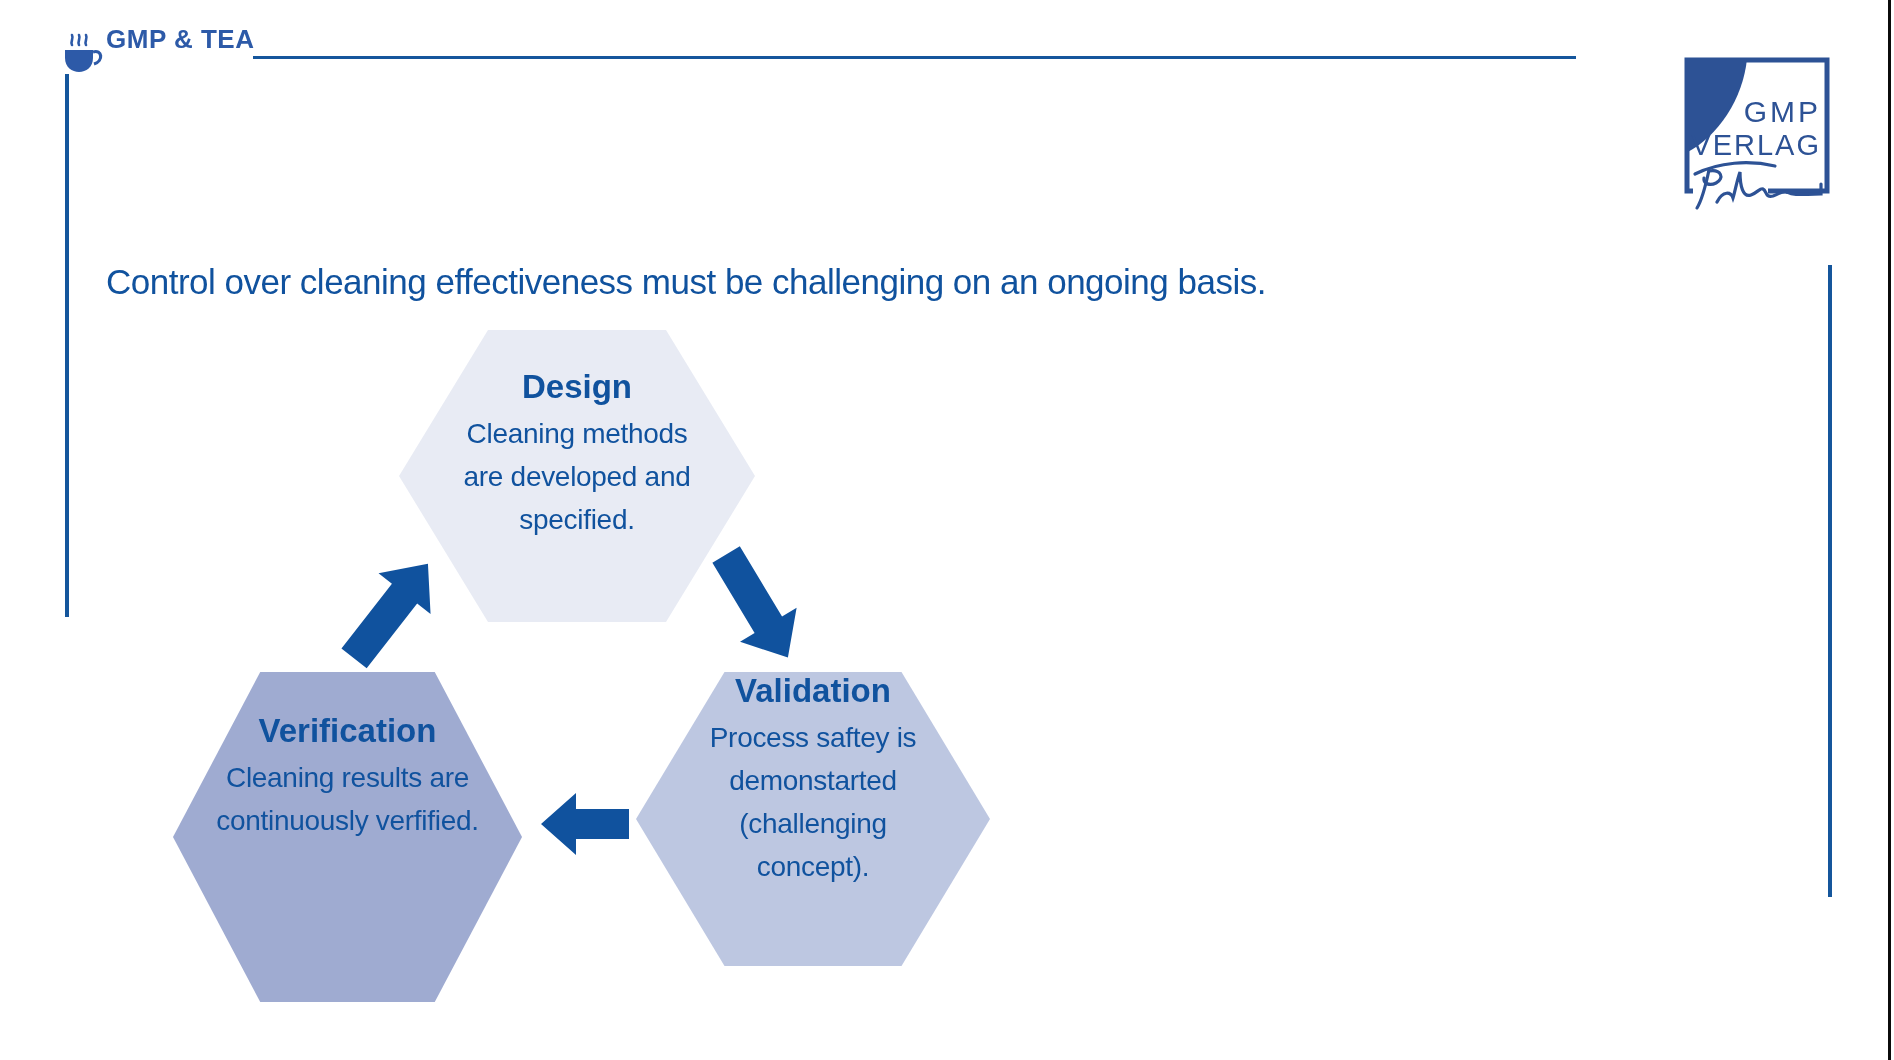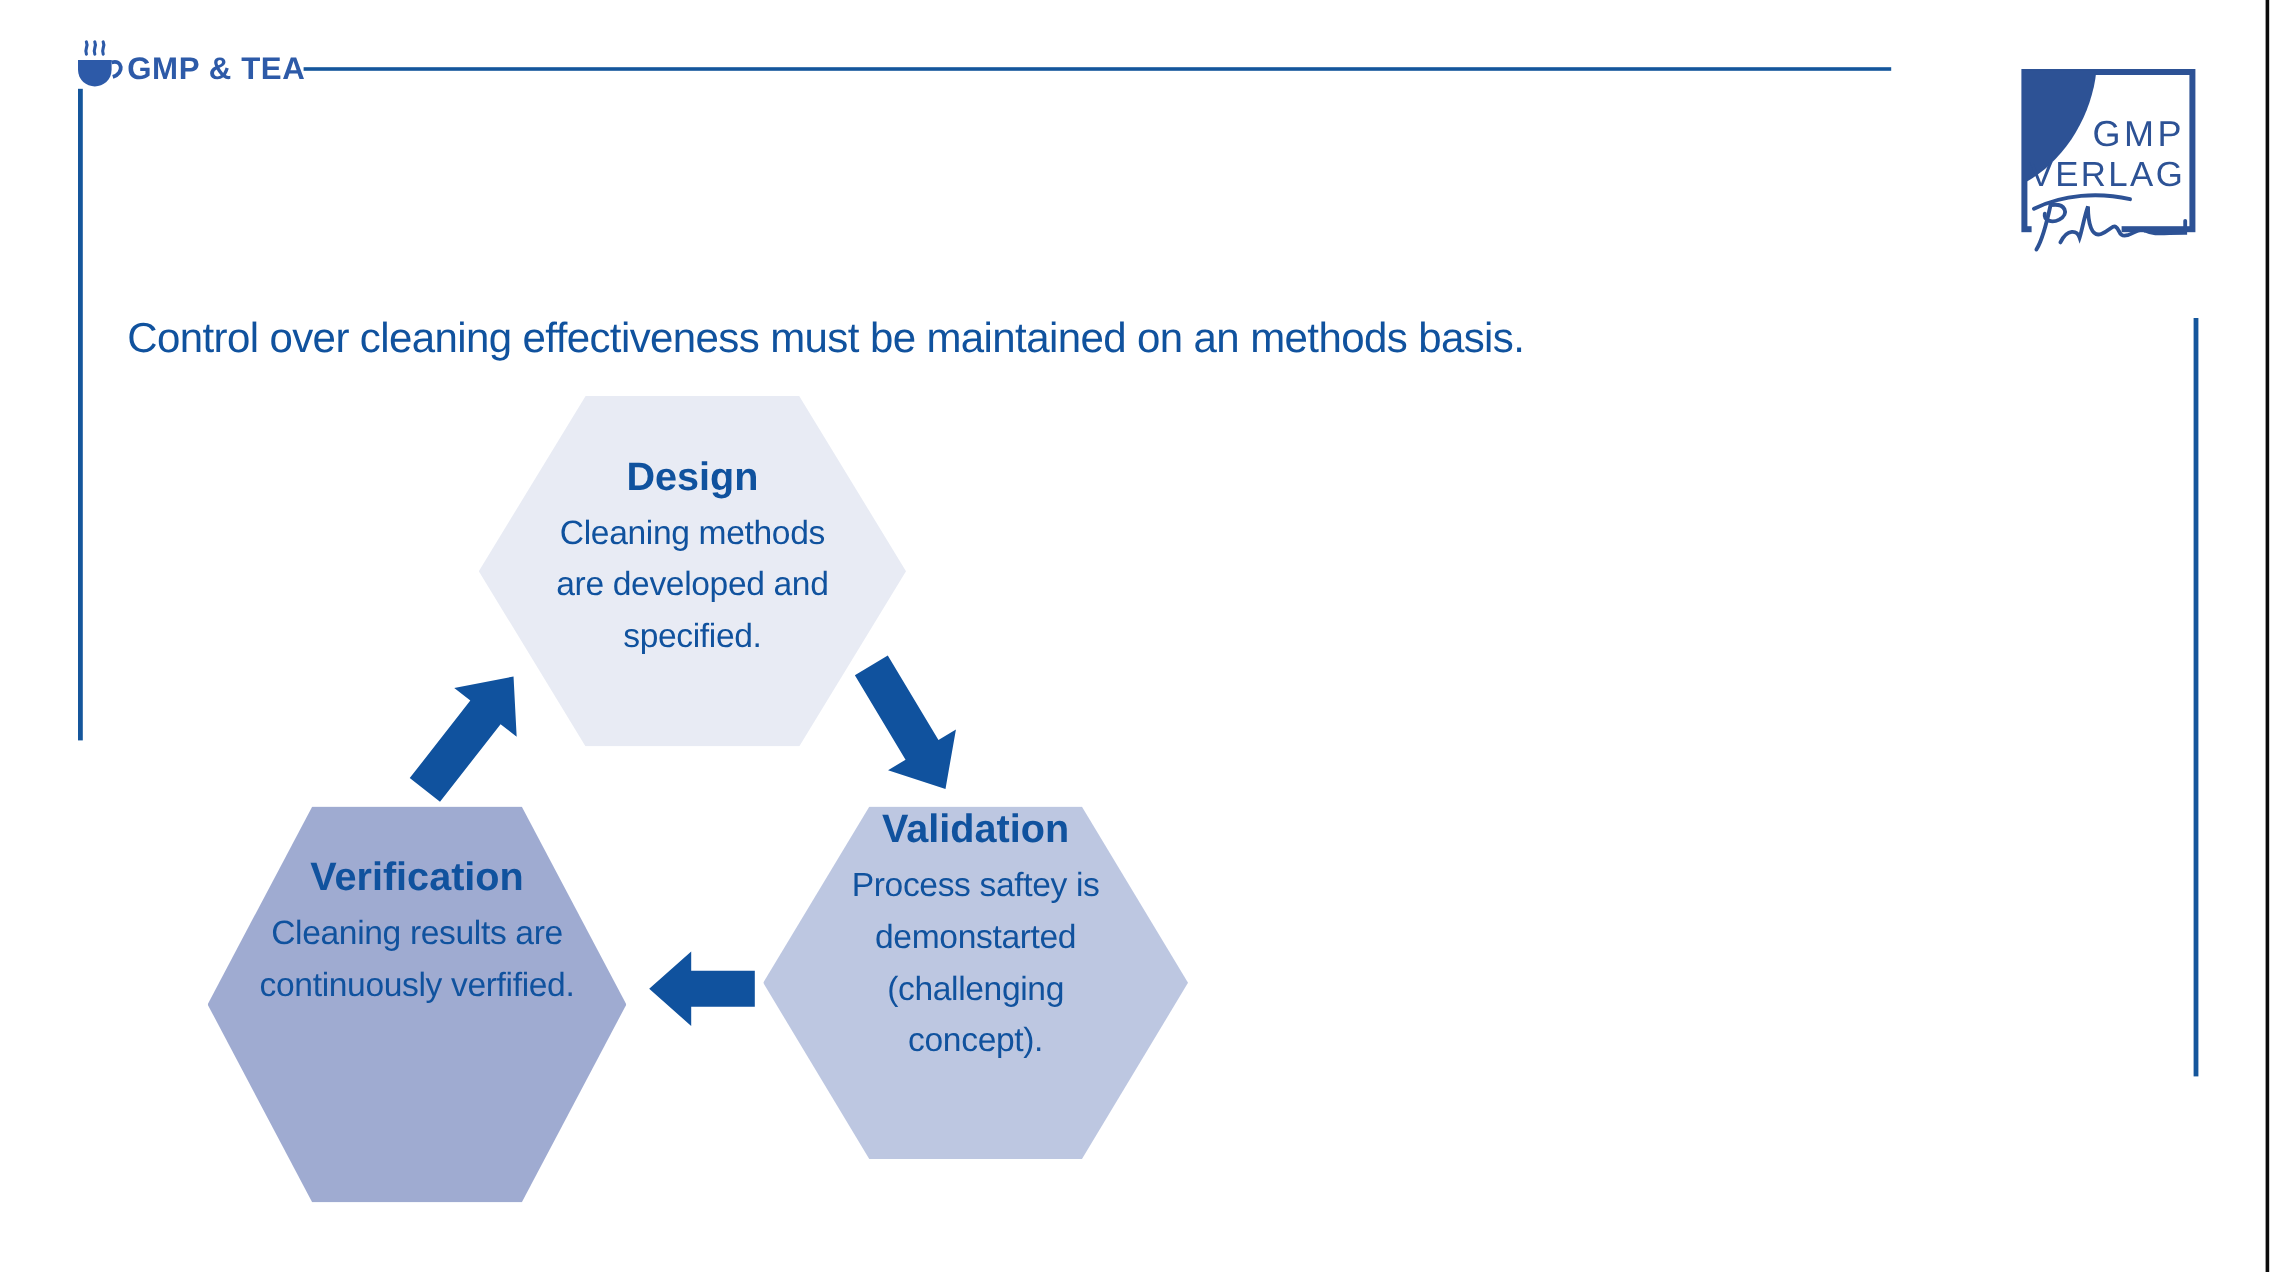--- a/index.html
+++ b/index.html
@@ -21,21 +21,21 @@
   .page-subtitle { font-size:35px; font-weight:500; color:var(--ink); letter-spacing:-0.5px; }
 
   
   .hex {
     position:absolute; display:flex; flex-direction:column; align-items:center;
     clip-path:polygon(25% 0%, 75% 0%, 100% 50%, 75% 100%, 25% 100%, 0% 50%);
     text-align:center;
   }
   .hex-title { font-size:33px; font-weight:700; color:var(--ink); margin-bottom:6px; }
   .hex-body { font-size:28px; font-weight:500; color:var(--ink); line-height:43px; letter-spacing:-0.3px; }
-  .hex-design { left:399px; top:330px; width:356px; height:292px; padding-top:48px; box-sizing:border-box; }
+  .hex-design { left:399px; top:330px; width:356px; height:292px; padding-top:38px; box-sizing:border-box; }
   .hex-validation { left:636px; top:672px; width:354px; height:294px; box-sizing:border-box; }
   .hex-verification { left:173px; top:672px; width:349px; height:330px; padding-top:40px; box-sizing:border-box; }
   .hex-design .hex-body { width:250px; }
   .hex-validation .hex-body { width:242px; }
   .hex-verification .hex-body { width:272px; }
 
   .arrow-svg { position:absolute; overflow:visible; }
   .arrow-svg polygon { fill:var(--ink); }
 
   
@@ -56,21 +56,21 @@
 
 <div class="stage">
 
   <svg class="abs" style="left:60px; top:32px;" width="46" height="44" viewBox="0 0 46 44">
     <path d="M12,13 C10,9 14,7 12,3" fill="none" stroke="#2d5aa8" stroke-width="2.6" stroke-linecap="round"></path>
     <path d="M19,13 C17,9 21,7 19,3" fill="none" stroke="#2d5aa8" stroke-width="2.6" stroke-linecap="round"></path>
     <path d="M26,13 C24,9 28,7 26,3" fill="none" stroke="#2d5aa8" stroke-width="2.6" stroke-linecap="round"></path>
     <path d="M33,20 C42,17 44,29 34,32" fill="none" stroke="#2d5aa8" stroke-width="3.2"></path>
     <path d="M5,18 L33,18 L33,26 C33,35 26,40 19,40 C12,40 5,35 5,26 Z" fill="#2d5aa8"></path>
   </svg>
-  <div class="abs brand-label" style="left:106px; top:42px;">GMP &amp; TEA</div>
+  <div class="abs brand-label" style="left:106px; top:24px;">GMP &amp; TEA</div>
 
   <div class="abs rule-h" style="left:253px; top:56px; width:1323px;"></div>
   <div class="abs rule-v" style="left:65px; top:74px; height:543px;"></div>
   <div class="abs rule-v" style="left:1828px; top:265px; height:632px;"></div>
   <div class="abs screen-edge" style="left:1888px; top:0;"></div>
 
   <svg class="abs logo-svg" style="left:1683px; top:56px;" width="150" height="162" viewBox="0 0 150 162">
     <title>Peither</title>
     <rect x="4" y="4" width="140" height="131" fill="#ffffff" stroke="#2d5295" stroke-width="5"></rect>
     <path d="M3,3 L64,3 C60,42 36,80 3,97 Z" fill="#2d5295"></path>
@@ -79,21 +79,21 @@
     <rect x="10" y="126" width="75" height="14" fill="#ffffff"></rect>
     <g fill="none" stroke="#2d5295" stroke-width="3.2" stroke-linecap="round">
       <path d="M12,118 C36,106 66,104 92,110"></path>
       <path d="M26,114 C23,128 19,144 14,152"></path>
       <path d="M26,115 C38,113 42,122 33,127 C27,130 20,128 21,122"></path>
       <path d="M34,146 C40,134 48,136 50,142 C52,136 54,124 57,116 C57,130 60,142 68,139 C74,137 78,131 80,133 C84,135 82,142 90,140 C96,138 100,134 104,136"></path>
       <path d="M104,136 C112,140 120,138 138,138 L138,128"></path>
     </g>
   </svg>
 
-  <div class="abs page-subtitle" style="left:106px; top:262px;">Control over cleaning effectiveness must be maintained on an methods basis.</div>
+  <div class="abs page-subtitle" style="left:106px; top:262px;">Control over cleaning effectiveness must be challenging on an ongoing basis.</div>
 
   <div class="abs" style="left:0; top:0; width:100%; height:100%;">
 
     <div class="hex hex-design" style="background: rgb(232, 235, 244);">
       <div class="hex-title">Design</div>
       <div class="hex-body">Cleaning methods are developed and specified.</div>
     </div>
 
     <div class="hex hex-validation" style="background: rgb(189, 199, 225);">
       <div class="hex-title">Validation</div>

